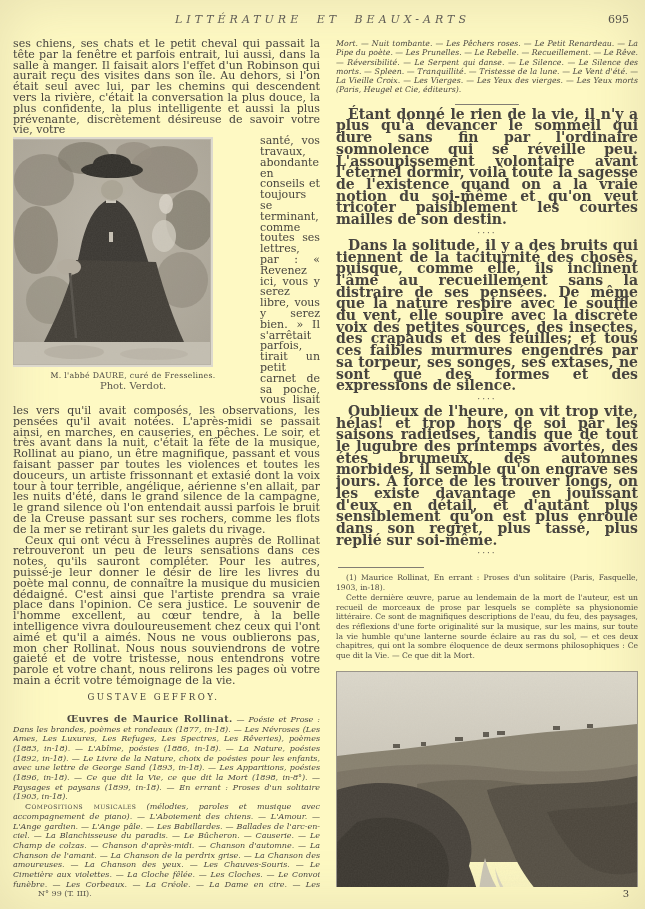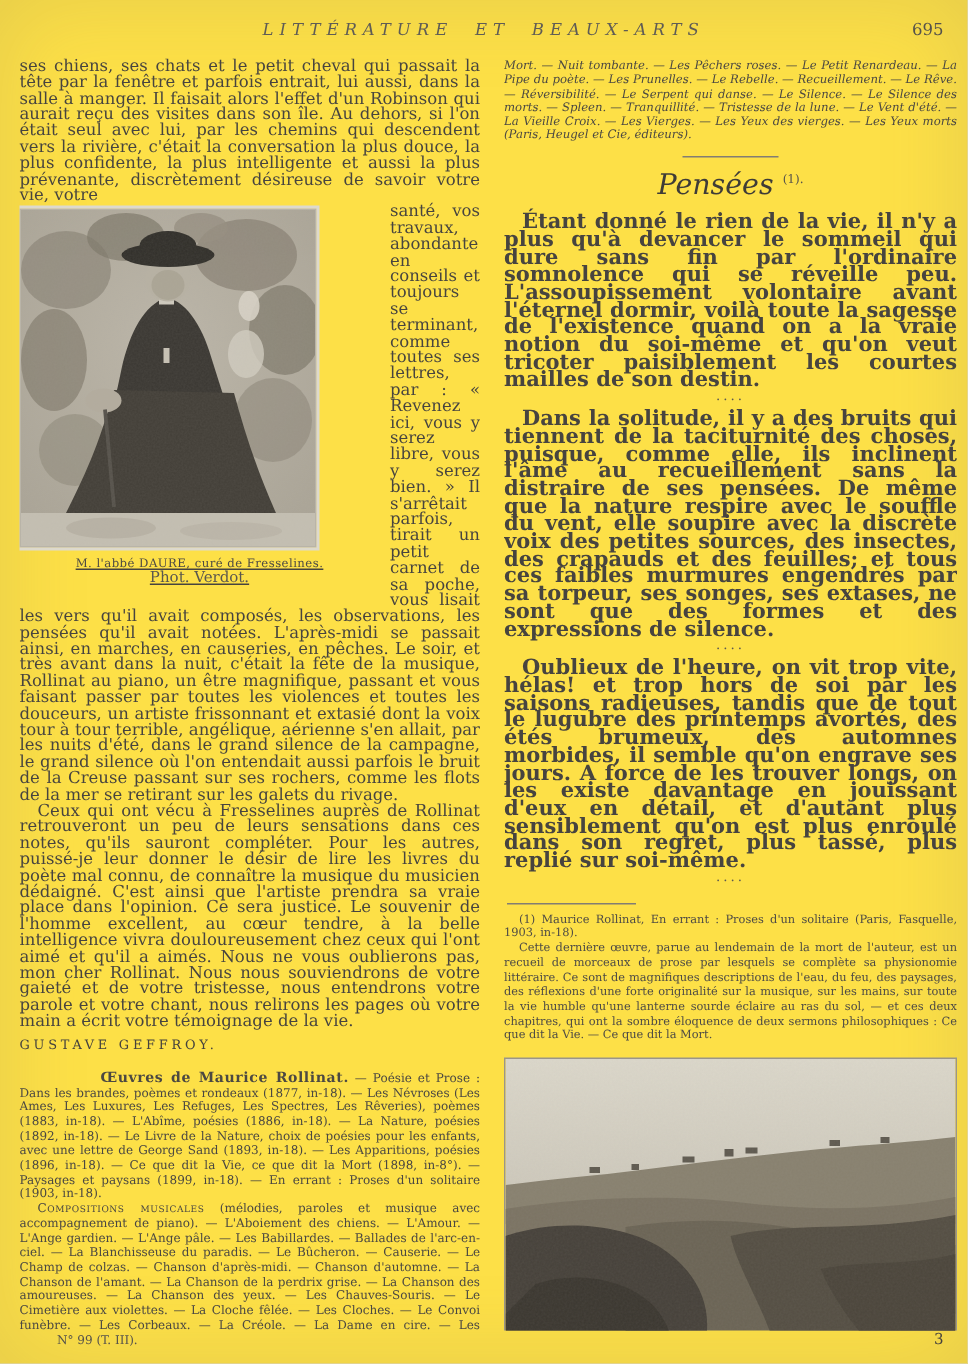--- a/index.html
+++ b/index.html
@@ -1,41 +1,41 @@
 <!DOCTYPE html>
 <html><head>
 <meta charset="utf-8">
 <style>
   html,body{margin:0;padding:0;background:#d8d5cc;}
   .page{
     position:relative;width:645px;height:909px;margin:0 auto;
-    background:#fde047;
+    background:#fef9c3;
     box-shadow:inset 0 0 60px rgba(120,110,90,.18);
     font-family:"DejaVu Serif",serif;color:#47443f;overflow:hidden;
   }
   
   .header-title{position:absolute;top:13px;left:0;width:100%;text-align:center;
     font-style:italic;font-size:11px;letter-spacing:4px;word-spacing:7px;color:#5f5c55;}
   .header-page{position:absolute;top:13px;right:16px;font-size:11px;color:#55524b;}
   
   .col-left{position:absolute;left:13px;top:39px;width:307px;height:848px;overflow:hidden;text-align:justify;}
   .col-right{position:absolute;left:336px;top:39px;width:302px;height:848px;overflow:hidden;text-align:justify;}
   p{margin:0;}
   .body-text{font-size:11px;line-height:10.8px;}
   .indent{text-indent:12px;}
   
-  .figure-left{float:left;width:240px;margin:3px 7px 16px 0;text-align:center;text-decoration:underline;}
+  .figure-left{float:left;width:240px;margin:3px 7px 16px 0;text-align:center;}
   .photo-frame{display:block;border:1px solid #b9b4a8;outline:2px solid #ddd9cd;background:#c3beb1;}
   .photo-caption{font-size:7.8px;line-height:9.5px;margin-top:6px;color:#4c4943;text-align:center;letter-spacing:.3px;text-indent:0;}
   .photo-credit{font-size:10px;line-height:9px;color:#5a564e;text-align:center;text-indent:0;}
-  .signature{text-align:left;font-size:8.6px;letter-spacing:2.5px;margin:5px 26px 12px 0;color:#45423d;text-indent:0;}
+  .signature{text-align:center;font-size:8.6px;letter-spacing:2.5px;margin:5px 26px 12px 0;color:#45423d;text-indent:0;}
   
   .works{font-size:8px;line-height:9.7px;color:#4b4842;}
   .works-heading{font-weight:bold;font-size:9.4px;letter-spacing:.4px;font-style:normal;margin-left:42px;}
-  .works-body{margin-top:20px;}
+  .works-body{font-style:italic;margin-top:20px;}
   .works-musical-label{font-variant:small-caps;letter-spacing:.4px;font-style:normal;}
   
   .works-cont{font-size:7.8px;line-height:9.3px;font-style:italic;color:#4b4842;}
   .rule-divider{width:64px;border:0;border-top:1px solid #827d73;margin:9px auto 4px;}
   .article-title{text-align:center;font-style:italic;font-size:19px;line-height:22px;
     margin:4px 0 9px;color:#3f3c37;text-indent:0;}
   .article-title sup{font-size:8px;font-style:normal;color:#55524b;}
   .pensee{font-size:14px;line-height:11.7px;text-indent:12px;font-weight:bold;}
   .p-divider{text-align:center;font-size:9px;line-height:8px;letter-spacing:2px;color:#5c5850;margin:3px 0;text-indent:0;}
   .footnote-rule{width:86px;border:0;border-top:1px solid #827d73;margin:10px 0 5px 2px;}
@@ -115,21 +115,20 @@
 
     <p class="works indent"><span class="works-heading">Œuvres de Maurice Rollinat.</span><span class="works-body"> — Poésie et Prose : Dans les brandes, poèmes et rondeaux (1877, in-18). — Les Névroses (Les Ames, Les Luxures, Les Refuges, Les Spectres, Les Rêveries), poèmes (1883, in-18). — L'Abîme, poésies (1886, in-18). — La Nature, poésies (1892, in-18). — Le Livre de la Nature, choix de poésies pour les enfants, avec une lettre de George Sand (1893, in-18). — Les Apparitions, poésies (1896, in-18). — Ce que dit la Vie, ce que dit la Mort (1898, in-8°). — Paysages et paysans (1899, in-18). — En errant : Proses d'un solitaire (1903, in-18).</span></p>
     <p class="works indent"><span class="works-musical-label">Compositions musicales</span><span class="works-body"> (mélodies, paroles et musique avec accompagnement de piano). — L'Aboiement des chiens. — L'Amour. — L'Ange gardien. — L'Ange pâle. — Les Babillardes. — Ballades de l'arc-en-ciel. — La Blanchisseuse du paradis. — Le Bûcheron. — Causerie. — Le Champ de colzas. — Chanson d'après-midi. — Chanson d'automne. — La Chanson de l'amant. — La Chanson de la perdrix grise. — La Chanson des amoureuses. — La Chanson des yeux. — Les Chauves-Souris. — Le Cimetière aux violettes. — La Cloche fêlée. — Les Cloches. — Le Convoi funèbre. — Les Corbeaux. — La Créole. — La Dame en cire. — Les Demoiselles. — Les Deux Serpents. — Eldorado. — L'Enfer. — L'Épitaphe. — L'Espérance. — Le Fantôme d'Ursule. — Les Fils de la Vierge. — Le Flambeau vivant. — La Folie. — La Fontaine. — Le Guillotiné. — Harmonie du soir. — Les Hiboux. — Idéal. — L'Idiot. — L'Invitation au voyage. — Le Jet d'eau. — Les Larmes du monde. — Madrigal triste. — La Maladie. — Les Mauvais Champignons. — Memento quia pulvis es. — Mon Dieu! — Le Moulin. — La Mort des amants. — La Mort des fougères. — La Mort des pauvres. — La Neige. — Notre-Dame de la</span></p>
   </div>
 
   <div class="col-right">
     <p class="works-cont">Mort. — Nuit tombante. — Les Pêchers roses. — Le Petit Renardeau. — La Pipe du poète. — Les Prunelles. — Le Rebelle. — Recueillement. — Le Rêve. — Réversibilité. — Le Serpent qui danse. — Le Silence. — Le Silence des morts. — Spleen. — Tranquillité. — Tristesse de la lune. — Le Vent d'été. — La Vieille Croix. — Les Vierges. — Les Yeux des vierges. — Les Yeux morts (Paris, Heugel et Cie, éditeurs).</p>
 
     <hr class="rule-divider">
 
-    <p class="article-title"><span>Pensées</span> <sup>(1).</sup></p>
 
     <p class="pensee">Étant donné le rien de la vie, il n'y a plus qu'à devancer le sommeil qui dure sans fin par l'ordinaire somnolence qui se réveille peu. L'assoupissement volontaire avant l'éternel dormir, voilà toute la sagesse de l'existence quand on a la vraie notion du soi-même et qu'on veut tricoter paisiblement les courtes mailles de son destin.</p>
     <p class="p-divider">····</p>
     <p class="pensee">Dans la solitude, il y a des bruits qui tiennent de la taciturnité des choses, puisque, comme elle, ils inclinent l'âme au recueillement sans la distraire de ses pensées. De même que la nature respire avec le souffle du vent, elle soupire avec la discrète voix des petites sources, des insectes, des crapauds et des feuilles; et tous ces faibles murmures engendrés par sa torpeur, ses songes, ses extases, ne sont que des formes et des expressions de silence.</p>
     <p class="p-divider">····</p>
     <p class="pensee">Oublieux de l'heure, on vit trop vite, hélas! et trop hors de soi par les saisons radieuses, tandis que de tout le lugubre des printemps avortés, des étés brumeux, des automnes morbides, il semble qu'on engrave ses jours. A force de les trouver longs, on les existe davantage en jouissant d'eux en détail, et d'autant plus sensiblement qu'on est plus enroulé dans son regret, plus tassé, plus replié sur soi-même.</p>
     <p class="p-divider">····</p>
 
     <hr class="footnote-rule">
     <p class="footnote fn-ref">(1) Maurice Rollinat, En errant : Proses d'un solitaire (Paris, Fasquelle, 1903, in-18).</p>

